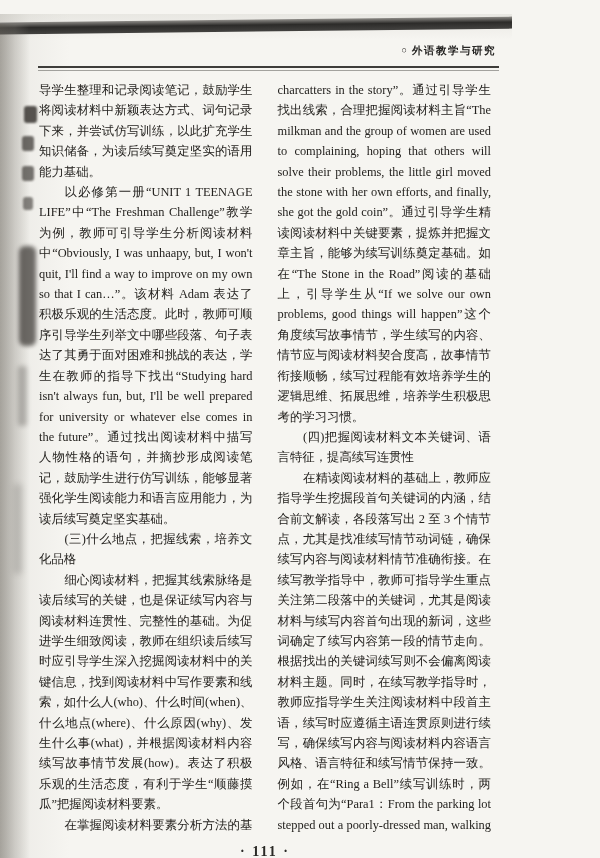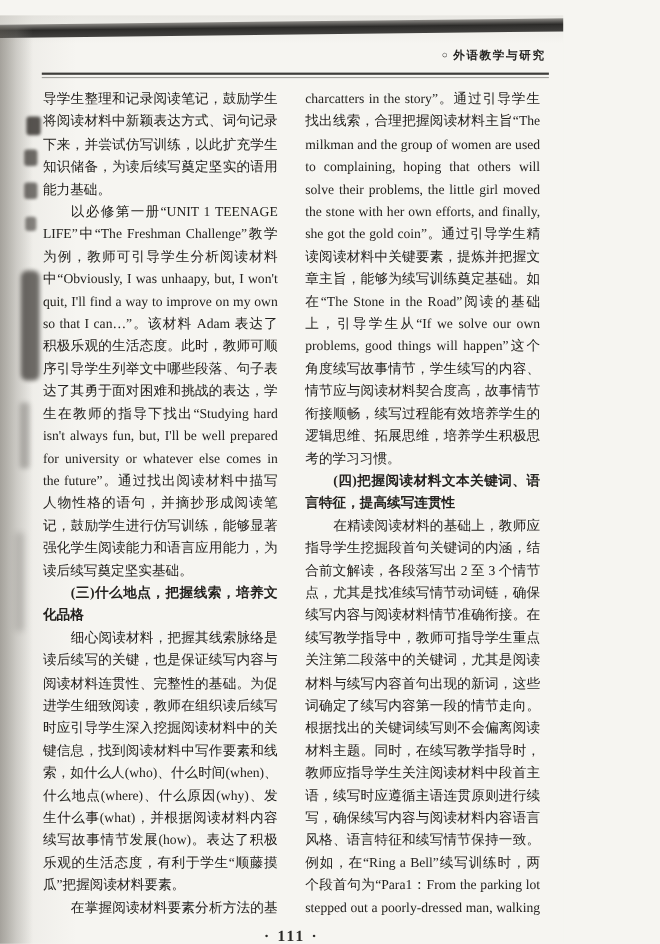--- a/index.html
+++ b/index.html
@@ -62,21 +62,21 @@
     position:absolute; top:66px; left:39px; right:21px; bottom:36px;
     display:flex; gap:25px; overflow:hidden;
   }
   .col{flex:1 1 0; min-width:0;}
   .col p{
     font-size:12.4px; line-height:20.4px; color:var(--ink);
     text-align:justify; text-indent:2.05em;
     word-break:normal; overflow-wrap:break-word;
   }
   .col p.noindent{text-indent:0;}
-  .col p.heading{font-weight:bold;}
+  .col p.heading{font-weight:normal;}
 
   
   .page-number{
     position:absolute; bottom:12px; left:39px; right:21px;
     text-align:center; font-size:14px; color:#2a2926;
     font-weight:bold; letter-spacing:2px;
   }
 </style>
 </head>
 <body>

